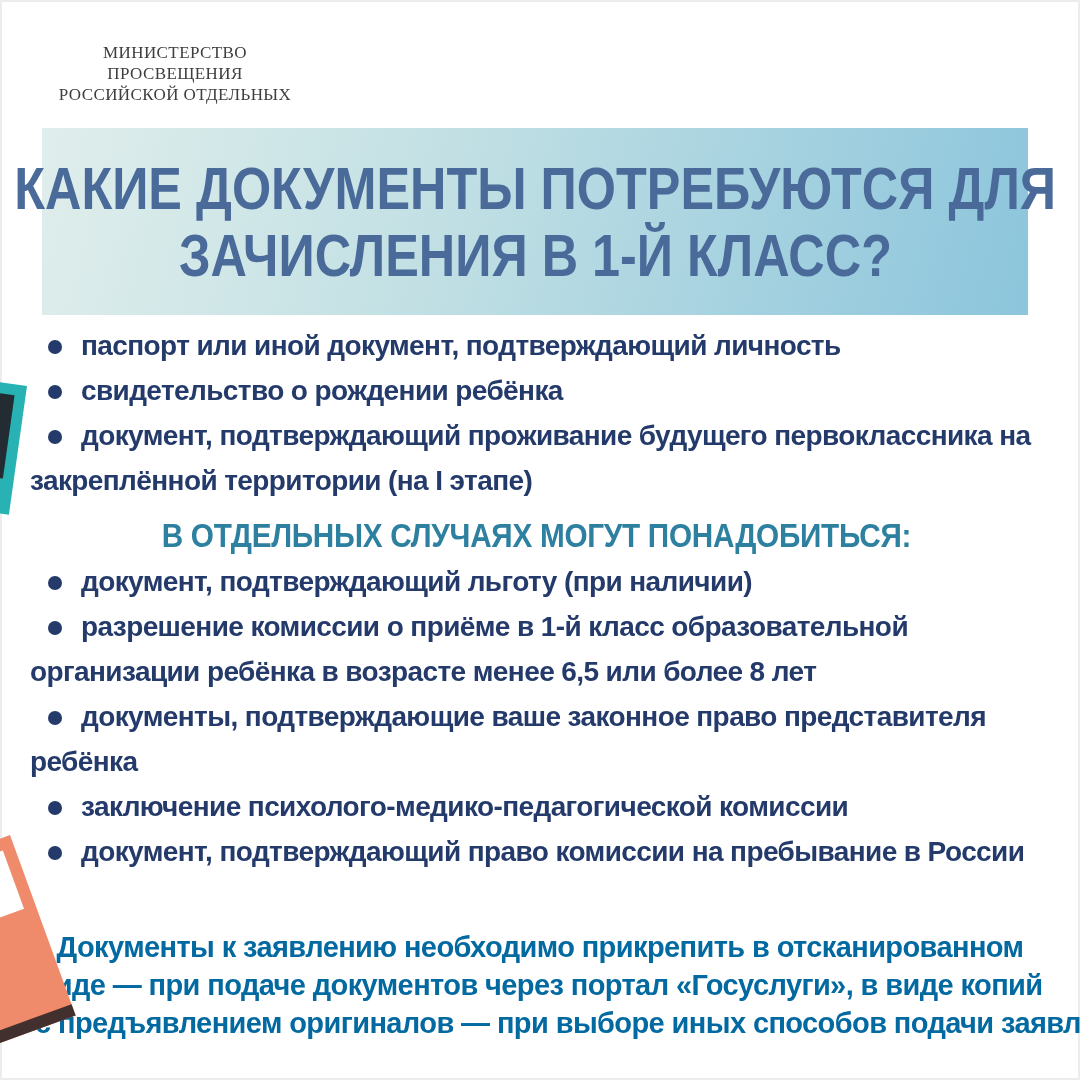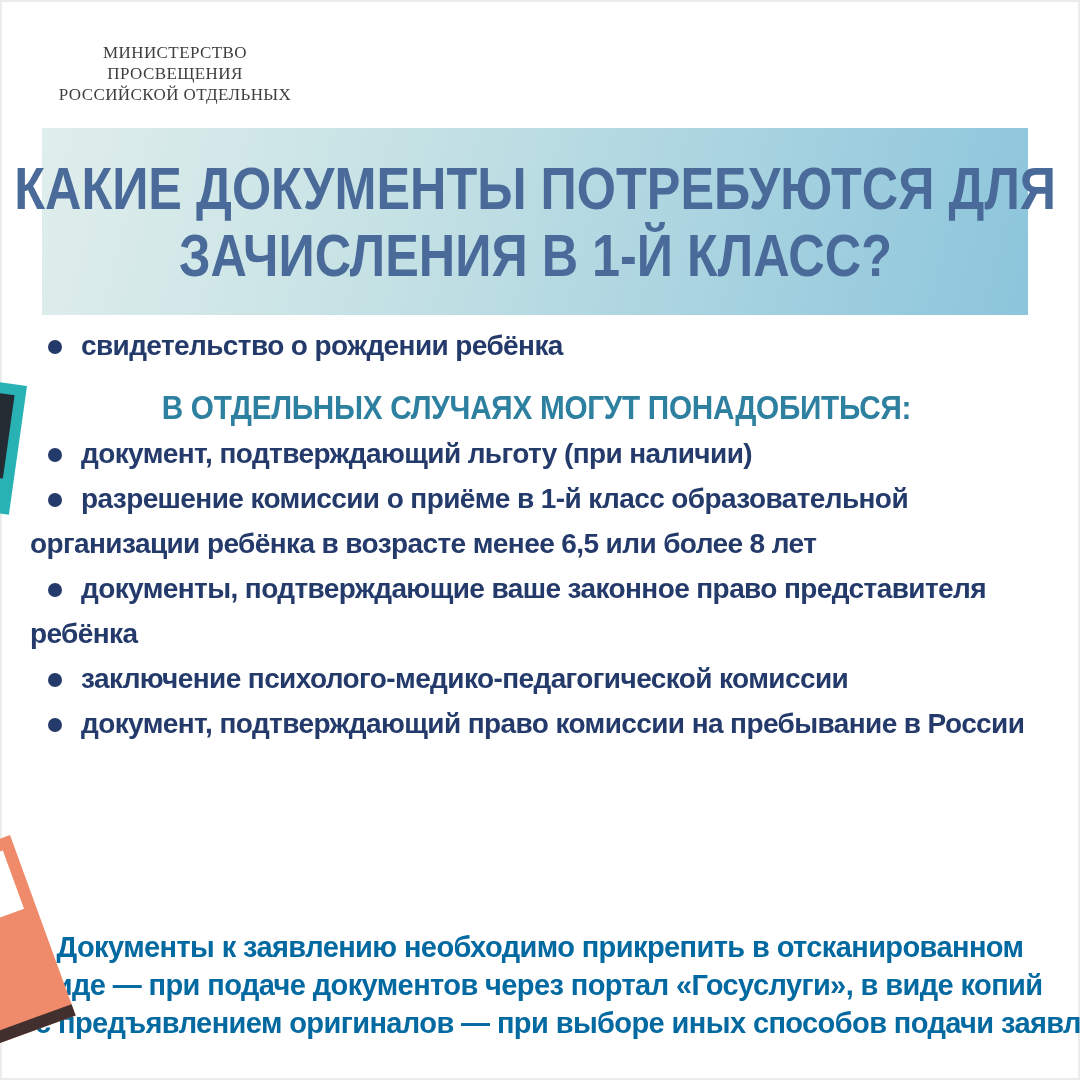--- a/index.html
+++ b/index.html
@@ -68,21 +68,21 @@
   .dot {
     display: inline-block;
     width: 14px; height: 14px;
     border-radius: 50%;
     background: #233a6a;
     margin: 0 19px 0 18px;
     vertical-align: 1px;
   }
   .section-heading {
     text-align: center;
-    margin: 17px 0 1px 0;
+    margin: 10px 0 1px 0;
   }
   .section-heading .heading-inner {
     display: inline-block;
     font-size: 33px;
     font-weight: bold;
     color: #2e80a0;
     line-height: 45px;
     white-space: nowrap;
     transform: scaleX(0.9);
     transform-origin: center;
@@ -145,21 +145,23 @@
 </div>
 
 <div class="header-band">
   <div class="title-line">КАКИЕ ДОКУМЕНТЫ ПОТРЕБУЮТСЯ ДЛЯ</div>
   <div class="title-line">ЗАЧИСЛЕНИЯ В 1-Й КЛАСС?</div>
 </div>
 
 <div class="content">
 
   <ul class="doc-list">
+    <li><span class="dot"></span><span>паспорт или иной документ, подтверждающий личность</span></li>
     <li><span class="dot"></span><span>свидетельство о рождении ребёнка</span></li>
+    <li><span class="dot"></span><span>документ, подтверждающий проживание будущего первоклассника на закреплённой территории (на I этапе)</span></li>
   </ul>
 
   <div class="section-heading">
     <span class="heading-inner">В ОТДЕЛЬНЫХ СЛУЧАЯХ МОГУТ ПОНАДОБИТЬСЯ:</span>
   </div>
 
   <ul class="doc-list">
     <li><span class="dot"></span><span>документ, подтверждающий льготу (при наличии)</span></li>
     <li><span class="dot"></span><span>разрешение комиссии о приёме в 1-й класс образовательной организации ребёнка в возрасте менее 6,5 или более 8 лет</span></li>
     <li><span class="dot"></span><span>документы, подтверждающие ваше законное право представителя ребёнка</span></li>

